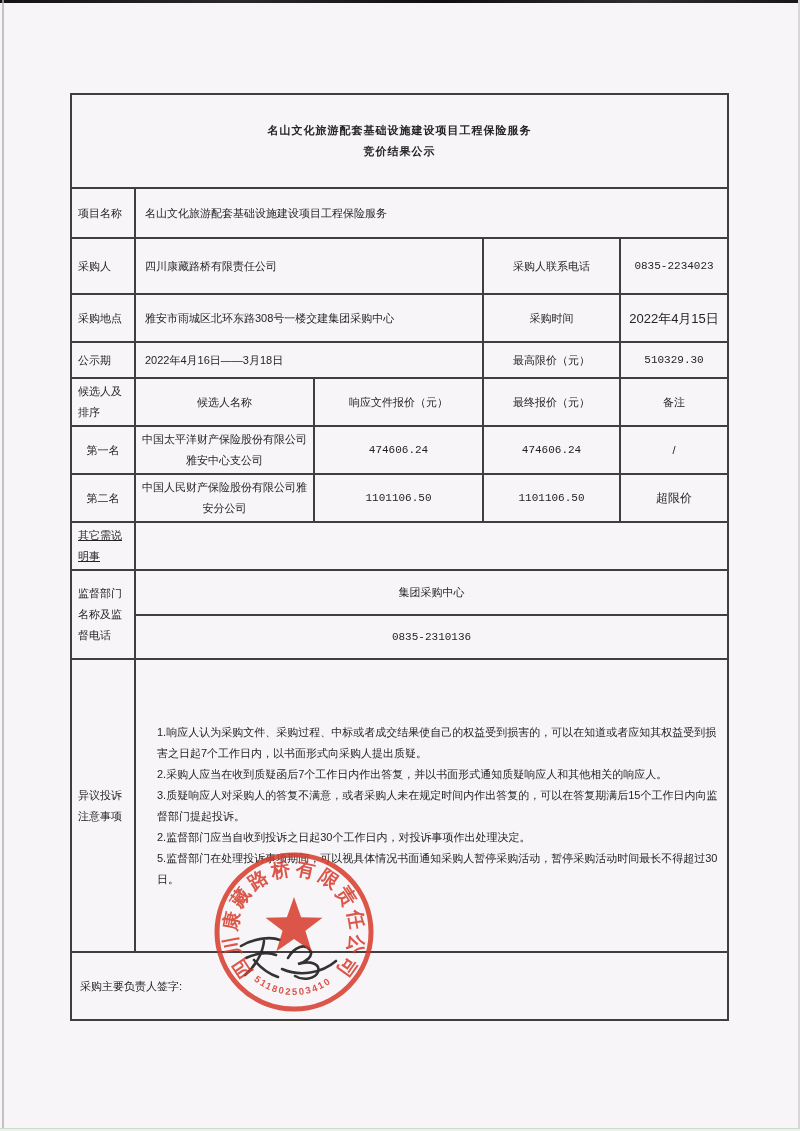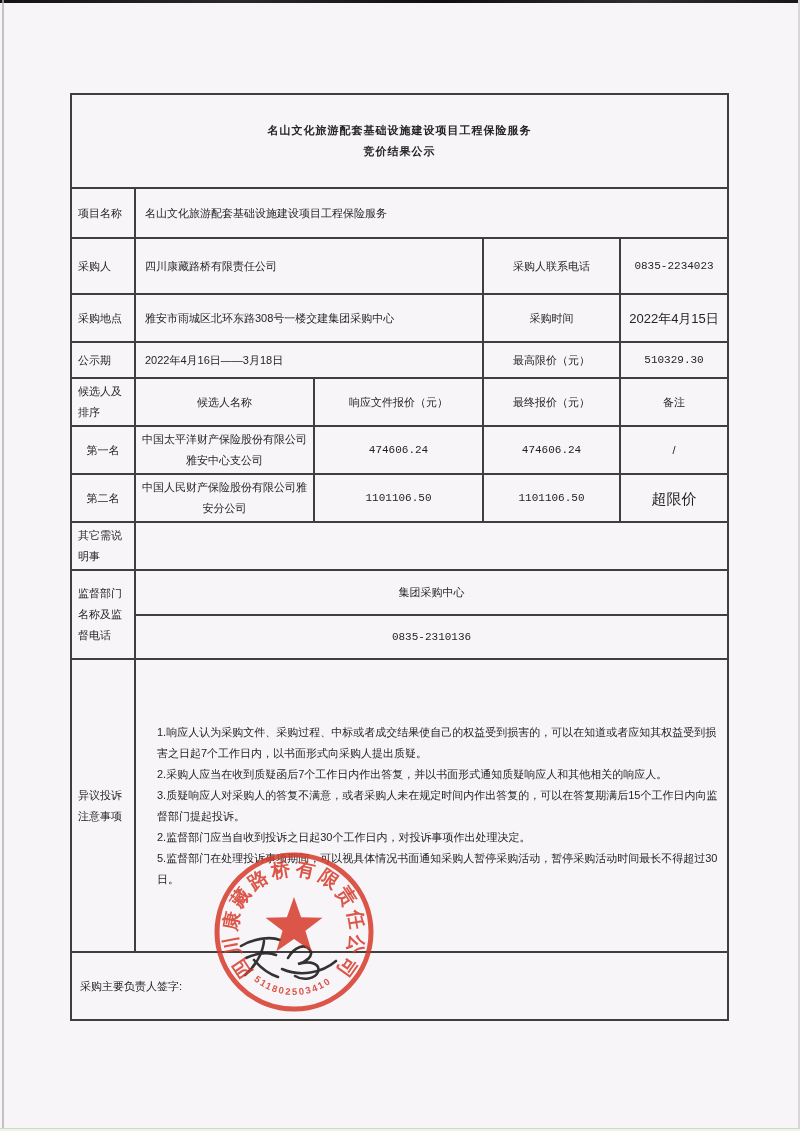--- a/index.html
+++ b/index.html
@@ -45,21 +45,21 @@
   td.sign-cell { text-align:left; padding-left:8px; font-size:15px; }
 
   tr.r-title  { height:94px; }
   tr.r-proj   { height:50px;margin-left:29px; }
   tr.r-buyer  { height:56px; }
   tr.r-loc    { height:48px; }
   tr.r-pub    { height:36px;border-radius:14px; }
   tr.r-chead  { height:40px; }
   tr.r-c1     { height:40px;margin-left:25px; }
   tr.r-c2     { height:43px; }
-  tr.r-other  { height:35px; }
+  tr.r-other  { height:35px;text-decoration:underline; }
   tr.r-sup1   { height:45px; }
   tr.r-sup2   { height:44px; }
   tr.r-obj    { height:293px; }
   tr.r-sign   { height:68px; }
 
   .overlay { position:absolute; left:0; top:0; width:800px; height:1131px; pointer-events:none; }
   .seal-text { font-family:"Liberation Sans", sans-serif; font-weight:700; }
 </style>
 </head>
 <body>
@@ -127,21 +127,21 @@
       <td class="mono">474606.24</td>
       <td class="mono">474606.24</td>
       <td class="center">/</td>
     </tr>
 
     <tr class="r-c2">
       <td class="rank">第二名</td>
       <td class="company">中国人民财产保险股份有限公司雅安分公司</td>
       <td class="mono">1101106.50</td>
       <td class="mono">1101106.50</td>
-      <td class="center" style="font-size:15px">超限价</td>
+      <td class="center" style="font-size:12px">超限价</td>
     </tr>
 
     <tr class="r-other">
       <td class="lbl">其它需说明事</td>
       <td colspan="4"></td>
     </tr>
 
     <tr class="r-sup1">
       <td class="lbl" rowspan="2">监督部门名称及监督电话</td>
       <td class="center" colspan="4">集团采购中心</td>

